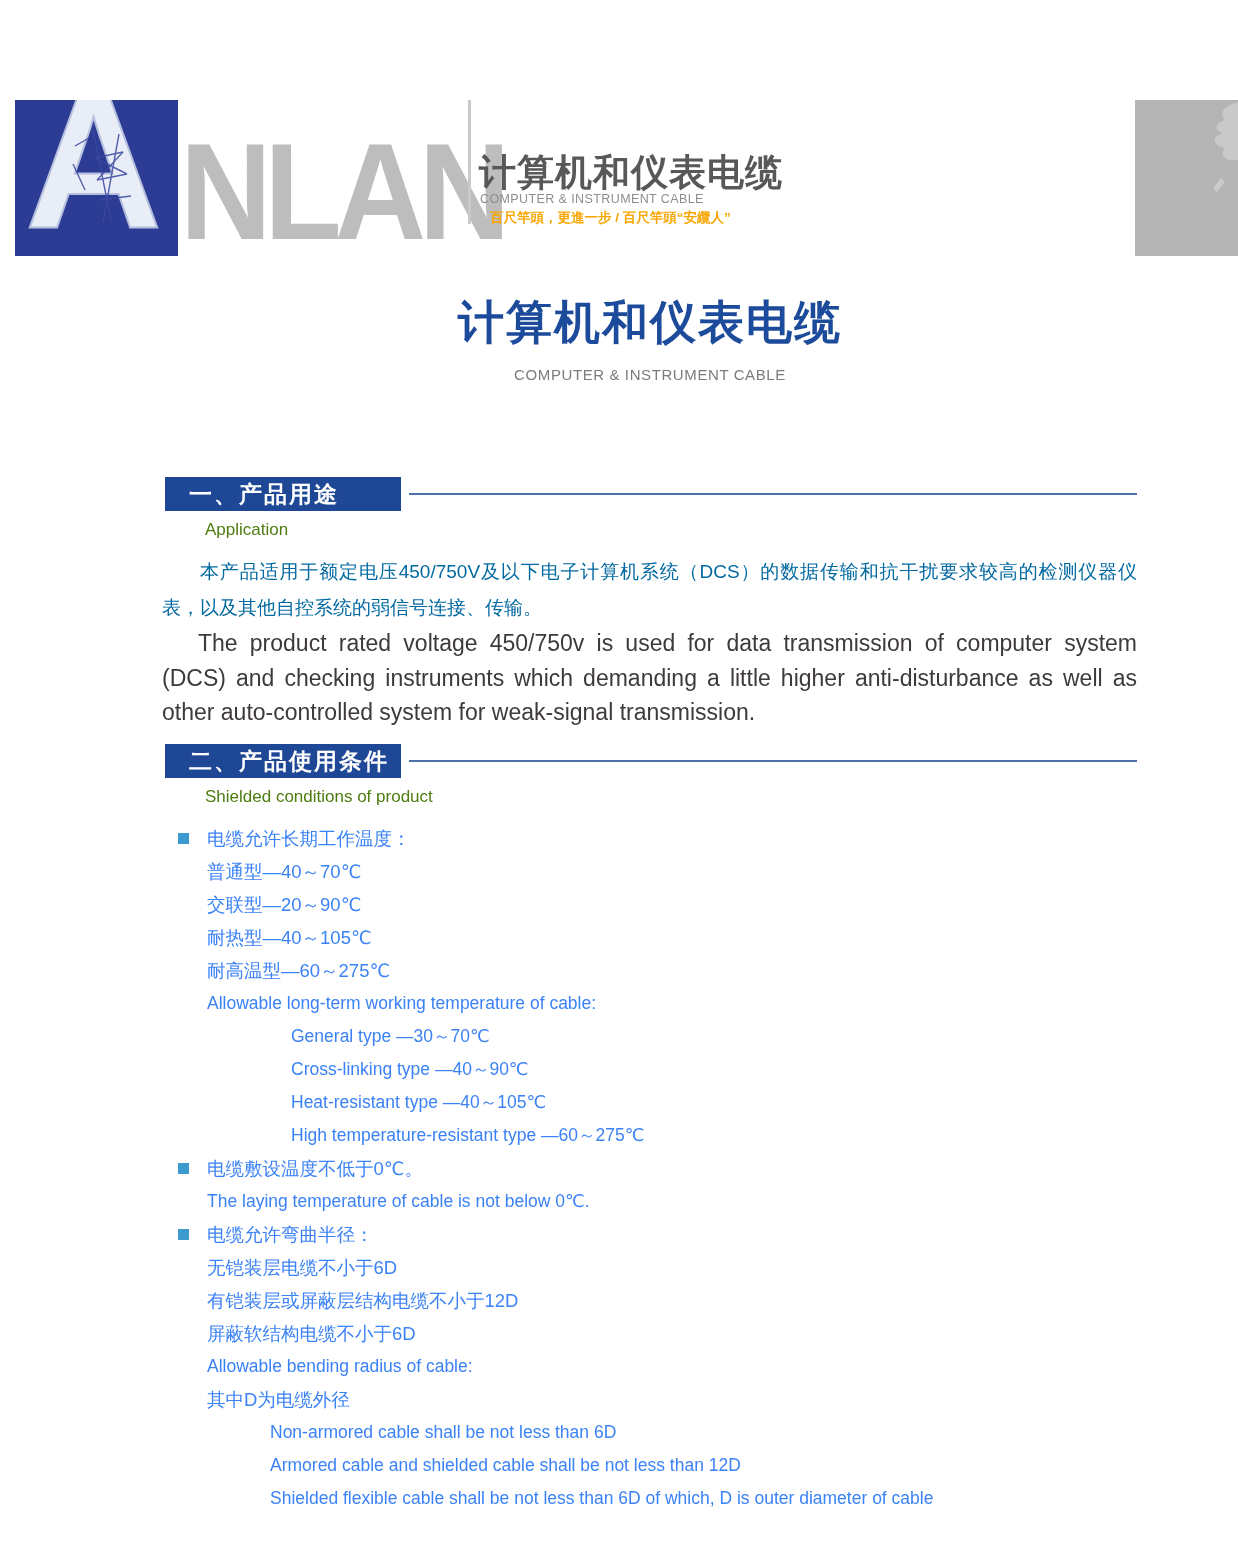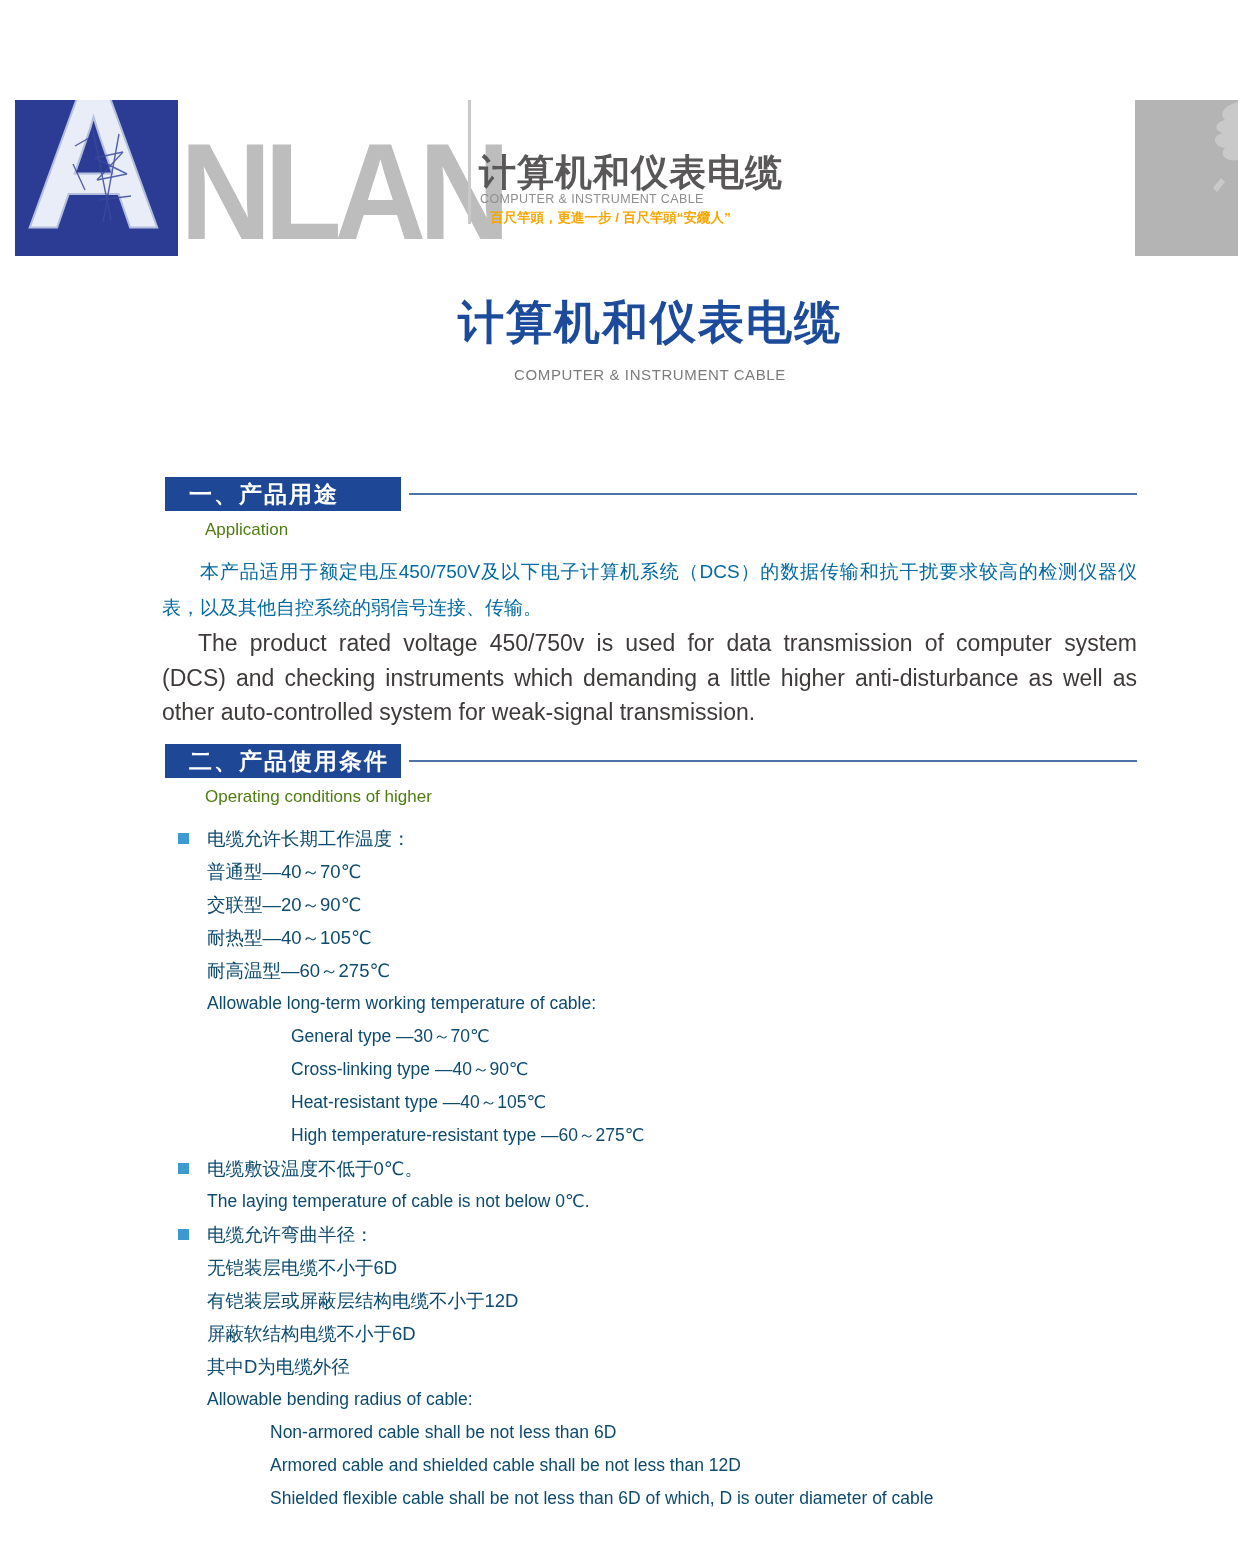--- a/index.html
+++ b/index.html
@@ -73,21 +73,21 @@
   .para-zh{
     margin:14px 0 0 0;font-size:19px;line-height:36px;
     color:#0369a1;text-indent:2em;text-align:justify;
   }
   .para-en{
     margin:0;font-size:23px;line-height:34.5px;
     color:#3e3a39;text-indent:36px;text-align:justify;
   }
   
   .cond-list{margin-top:15px;}
-  .row{position:relative;height:33px;line-height:33px;padding-left:45px;color:#0c4a6e;white-space:nowrap;}
+  .row{position:relative;height:33px;line-height:33px;padding-left:45px;color:#3b82f6;white-space:nowrap;}
   .row.bullet-zh,.row.zh{font-size:18.5px;}
   .row.en{font-size:17.5px;}
   .row.en-indent{font-size:17.5px;padding-left:129px;}
   .row.en-indent2{font-size:17.5px;padding-left:108px;}
   .bullet-sq{position:absolute;left:16px;top:11px;width:11px;height:11px;background:#3d9ad1;}
 </style>
 </head>
 <body>
 
 <div class="page">
@@ -135,39 +135,39 @@
     <div class="sub-label">Application</div>
     <p class="para-zh">本产品适用于额定电压450/750V及以下电子计算机系统（DCS）的数据传输和抗干扰要求较高的检测仪器仪表，以及其他自控系统的弱信号连接、传输。</p>
     <p class="para-en">The product rated voltage 450/750v is used for data transmission of computer system (DCS) and checking instruments which demanding a little higher anti-disturbance as well as other auto-controlled system for weak-signal transmission.</p>
   </div>
 
   <div class="section sec-cond">
     <div class="sec-head">
       <div class="sec-box">二、产品使用条件</div>
       <div class="sec-line"></div>
     </div>
-    <div class="sub-label">Operating conditions of higher</div>
+    <div class="sub-label">Shielded conditions of product</div>
     <div class="cond-list" id="conditions-list">
         <div class="row bullet-zh"><span class="bullet-sq"></span><span>电缆允许长期工作温度：</span></div>
         <div class="row zh"><span>普通型—40～70℃</span></div>
         <div class="row zh"><span>交联型—20～90℃</span></div>
         <div class="row zh"><span>耐热型—40～105℃</span></div>
         <div class="row zh"><span>耐高温型—60～275℃</span></div>
         <div class="row en"><span>Allowable long-term working temperature of cable:</span></div>
         <div class="row en-indent"><span>General type —30～70℃</span></div>
         <div class="row en-indent"><span>Cross-linking type —40～90℃</span></div>
         <div class="row en-indent"><span>Heat-resistant type —40～105℃</span></div>
         <div class="row en-indent"><span>High temperature-resistant type —60～275℃</span></div>
         <div class="row bullet-zh"><span class="bullet-sq"></span><span>电缆敷设温度不低于0℃。</span></div>
         <div class="row en"><span>The laying temperature of cable is not below 0℃.</span></div>
         <div class="row bullet-zh"><span class="bullet-sq"></span><span>电缆允许弯曲半径：</span></div>
         <div class="row zh"><span>无铠装层电缆不小于6D</span></div>
         <div class="row zh"><span>有铠装层或屏蔽层结构电缆不小于12D</span></div>
         <div class="row zh"><span>屏蔽软结构电缆不小于6D</span></div>
+        <div class="row en"><span>Allowable bending radius of cable:</span></div>
         <div class="row zh"><span>其中D为电缆外径</span></div>
-        <div class="row en"><span>Allowable bending radius of cable:</span></div>
         <div class="row en-indent2"><span>Non-armored cable shall be not less than 6D</span></div>
         <div class="row en-indent2"><span>Armored cable and shielded cable shall be not less than 12D</span></div>
         <div class="row en-indent2"><span>Shielded flexible cable shall be not less than 6D of which, D is outer diameter of cable</span></div>
       </div>
   </div>
 
 </div>
 
 </body></html>

